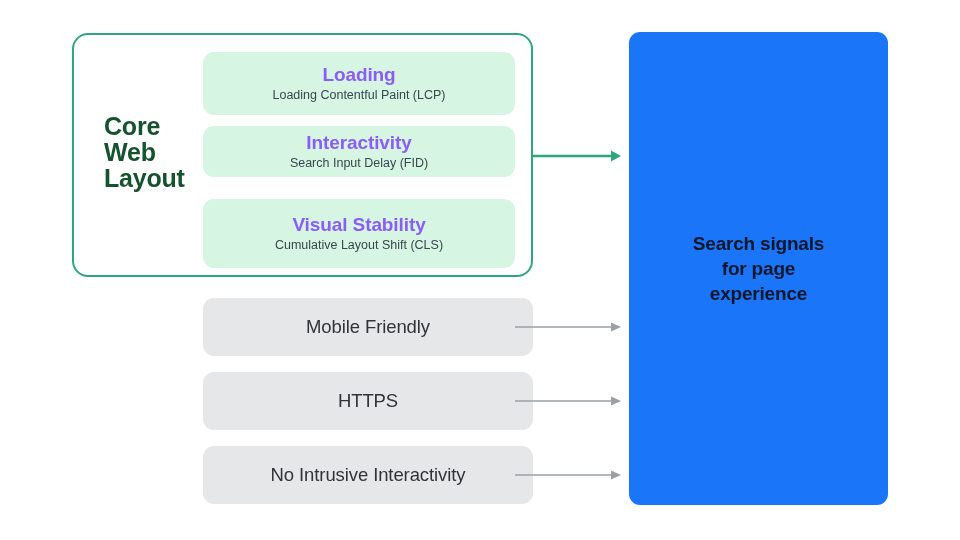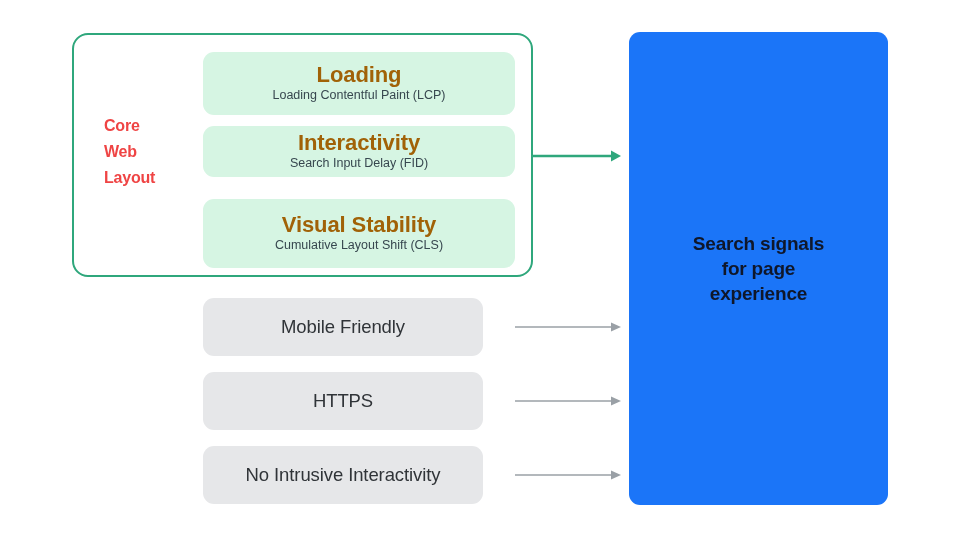--- a/index.html
+++ b/index.html
@@ -25,22 +25,22 @@
     height: 244px;
     border: 2px solid #2fa77c;
     border-radius: 16px;
     box-sizing: border-box;
   }
   .cwv-label {
     position: absolute;
     left: 104px;
     top: 113px;
     width: 92px;
-    color: #ef4444;
-    font-size: 16px;
+    color: #14532d;
+    font-size: 25px;
     font-weight: bold;
     line-height: 26px;
     letter-spacing: -0.2px;
   }
 
   
   .metric-card {
     position: absolute;
     left: 203px;
     width: 312px;
@@ -50,39 +50,39 @@
     display: flex;
     flex-direction: column;
     align-items: center;
     justify-content: center;
   }
   .metric-card.m1 { top: 52px;  height: 63px; }
   .metric-card.m2 { top: 126px; height: 51px; }
   .metric-card.m3 { top: 199px; height: 69px; }
 
   .metric-title {
-    color: #a16207;
-    font-size: 22px;
+    color: #8b5cf6;
+    font-size: 19px;
     font-weight: bold;
     letter-spacing: -0.1px;
     line-height: 22px;
   }
   .metric-sub {
     color: #37474f;
     font-size: 12.5px;
     font-weight: normal;
     line-height: 16px;
     margin-top: 1px;
   }
 
   
   .grey-card {
     position: absolute;
     left: 203px;
-    width: 280px;
+    width: 330px;
     height: 58px;
     background: #e6e7e9;
     border-radius: 11px;
     display: flex;
     align-items: center;
     justify-content: center;
   }
   .grey-card.g1 { top: 298px; }
   .grey-card.g2 { top: 372px; }
   .grey-card.g3 { top: 446px; }

